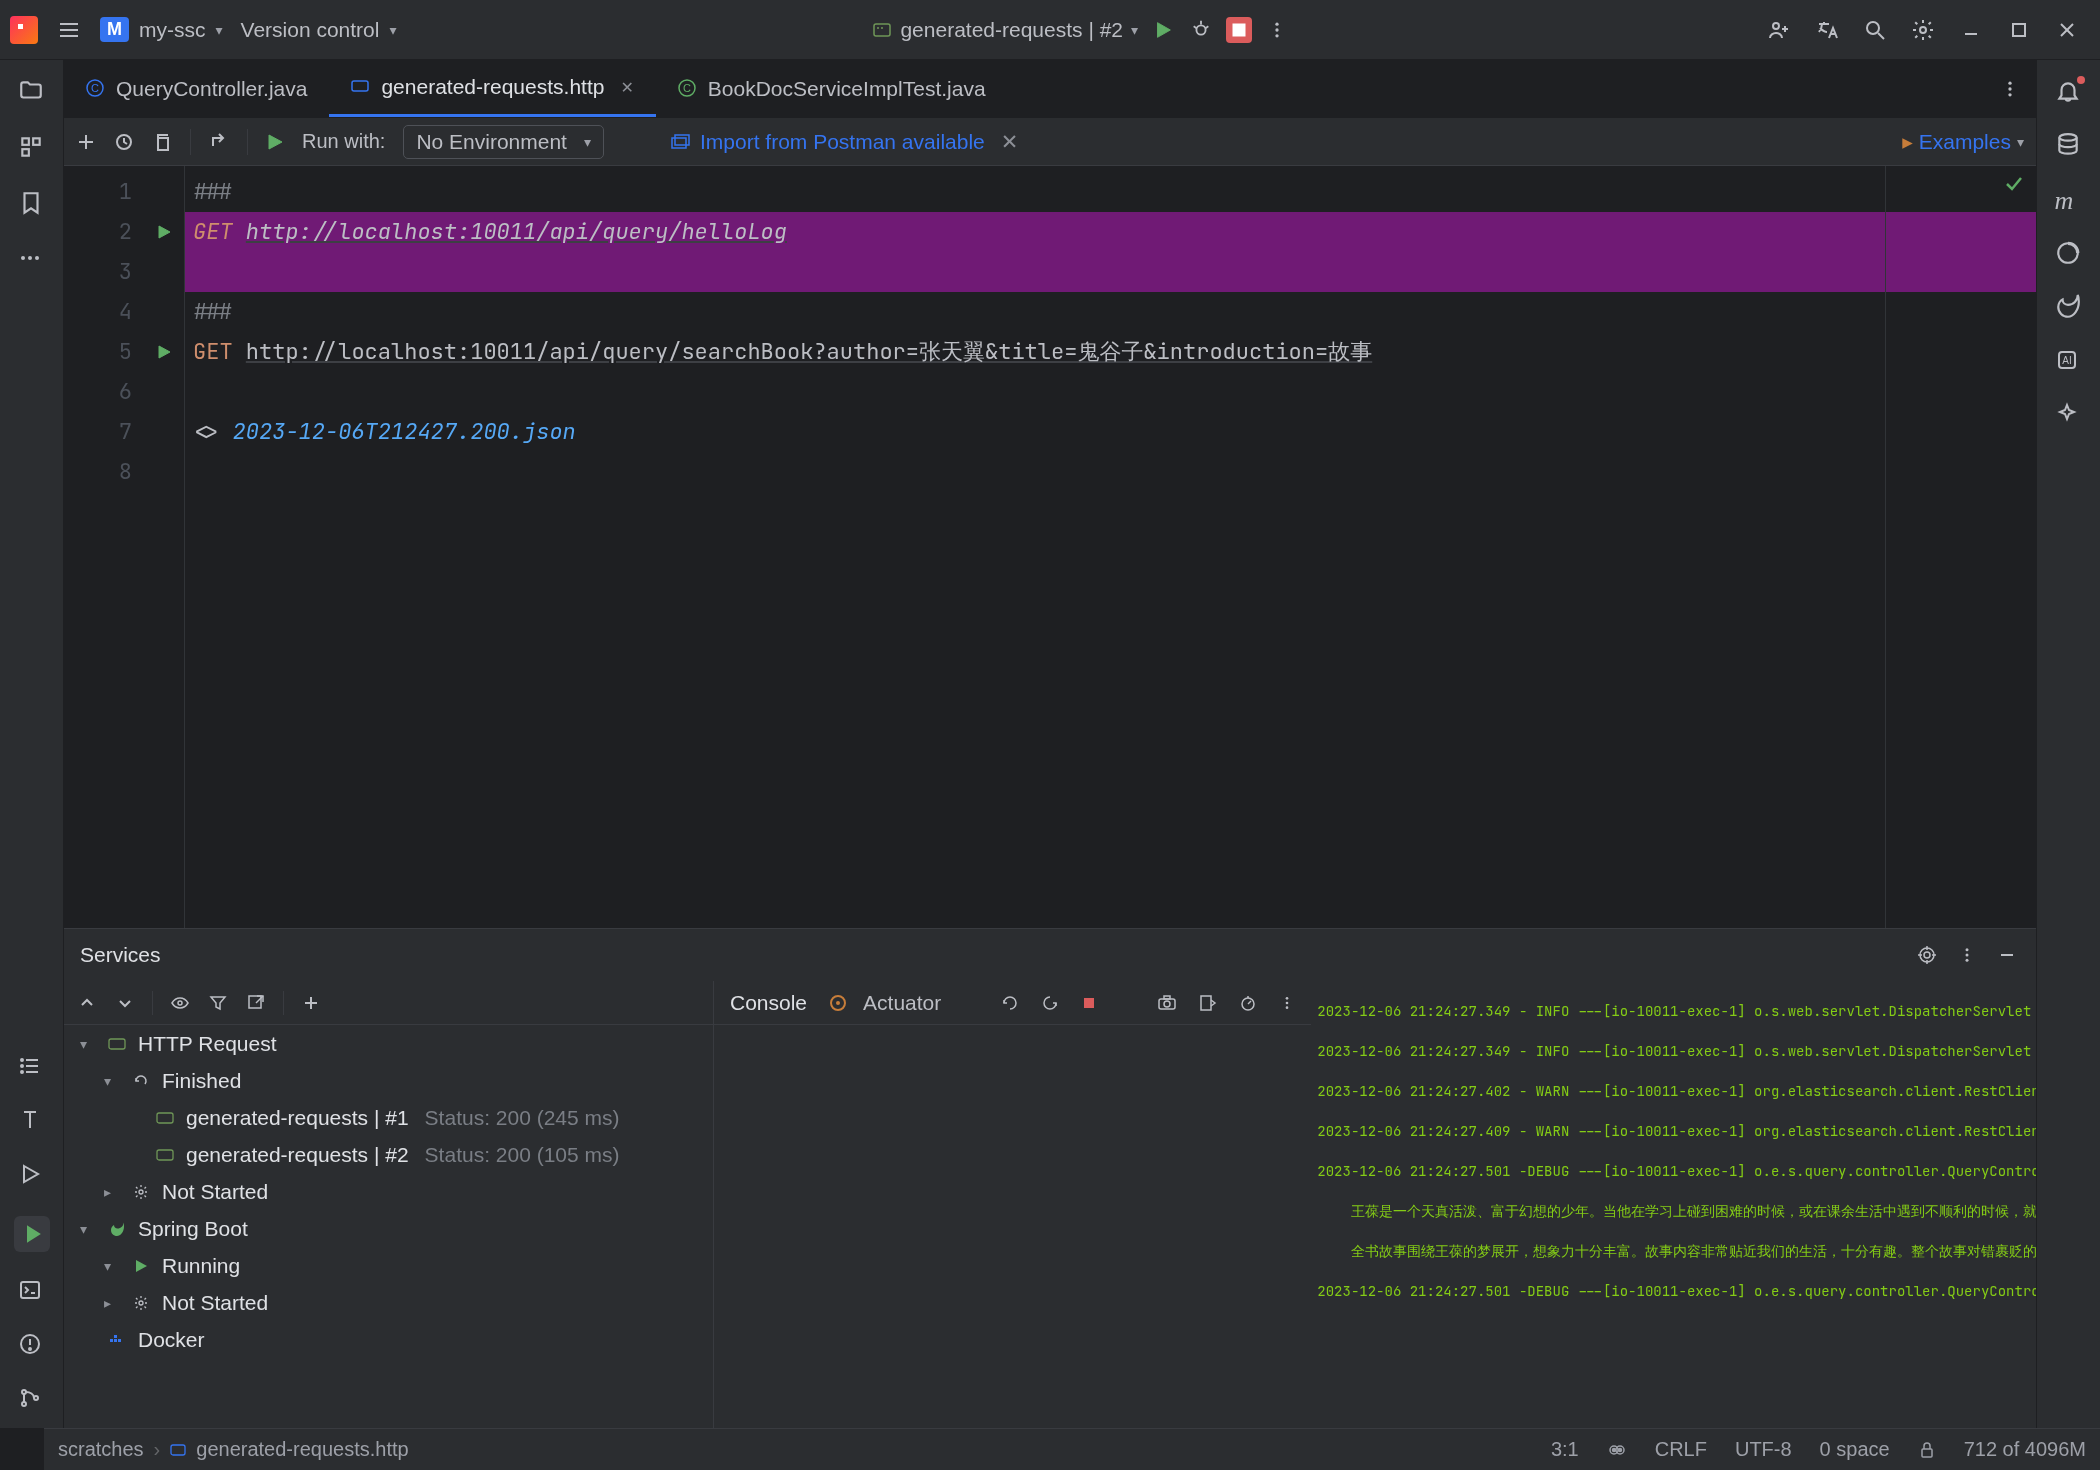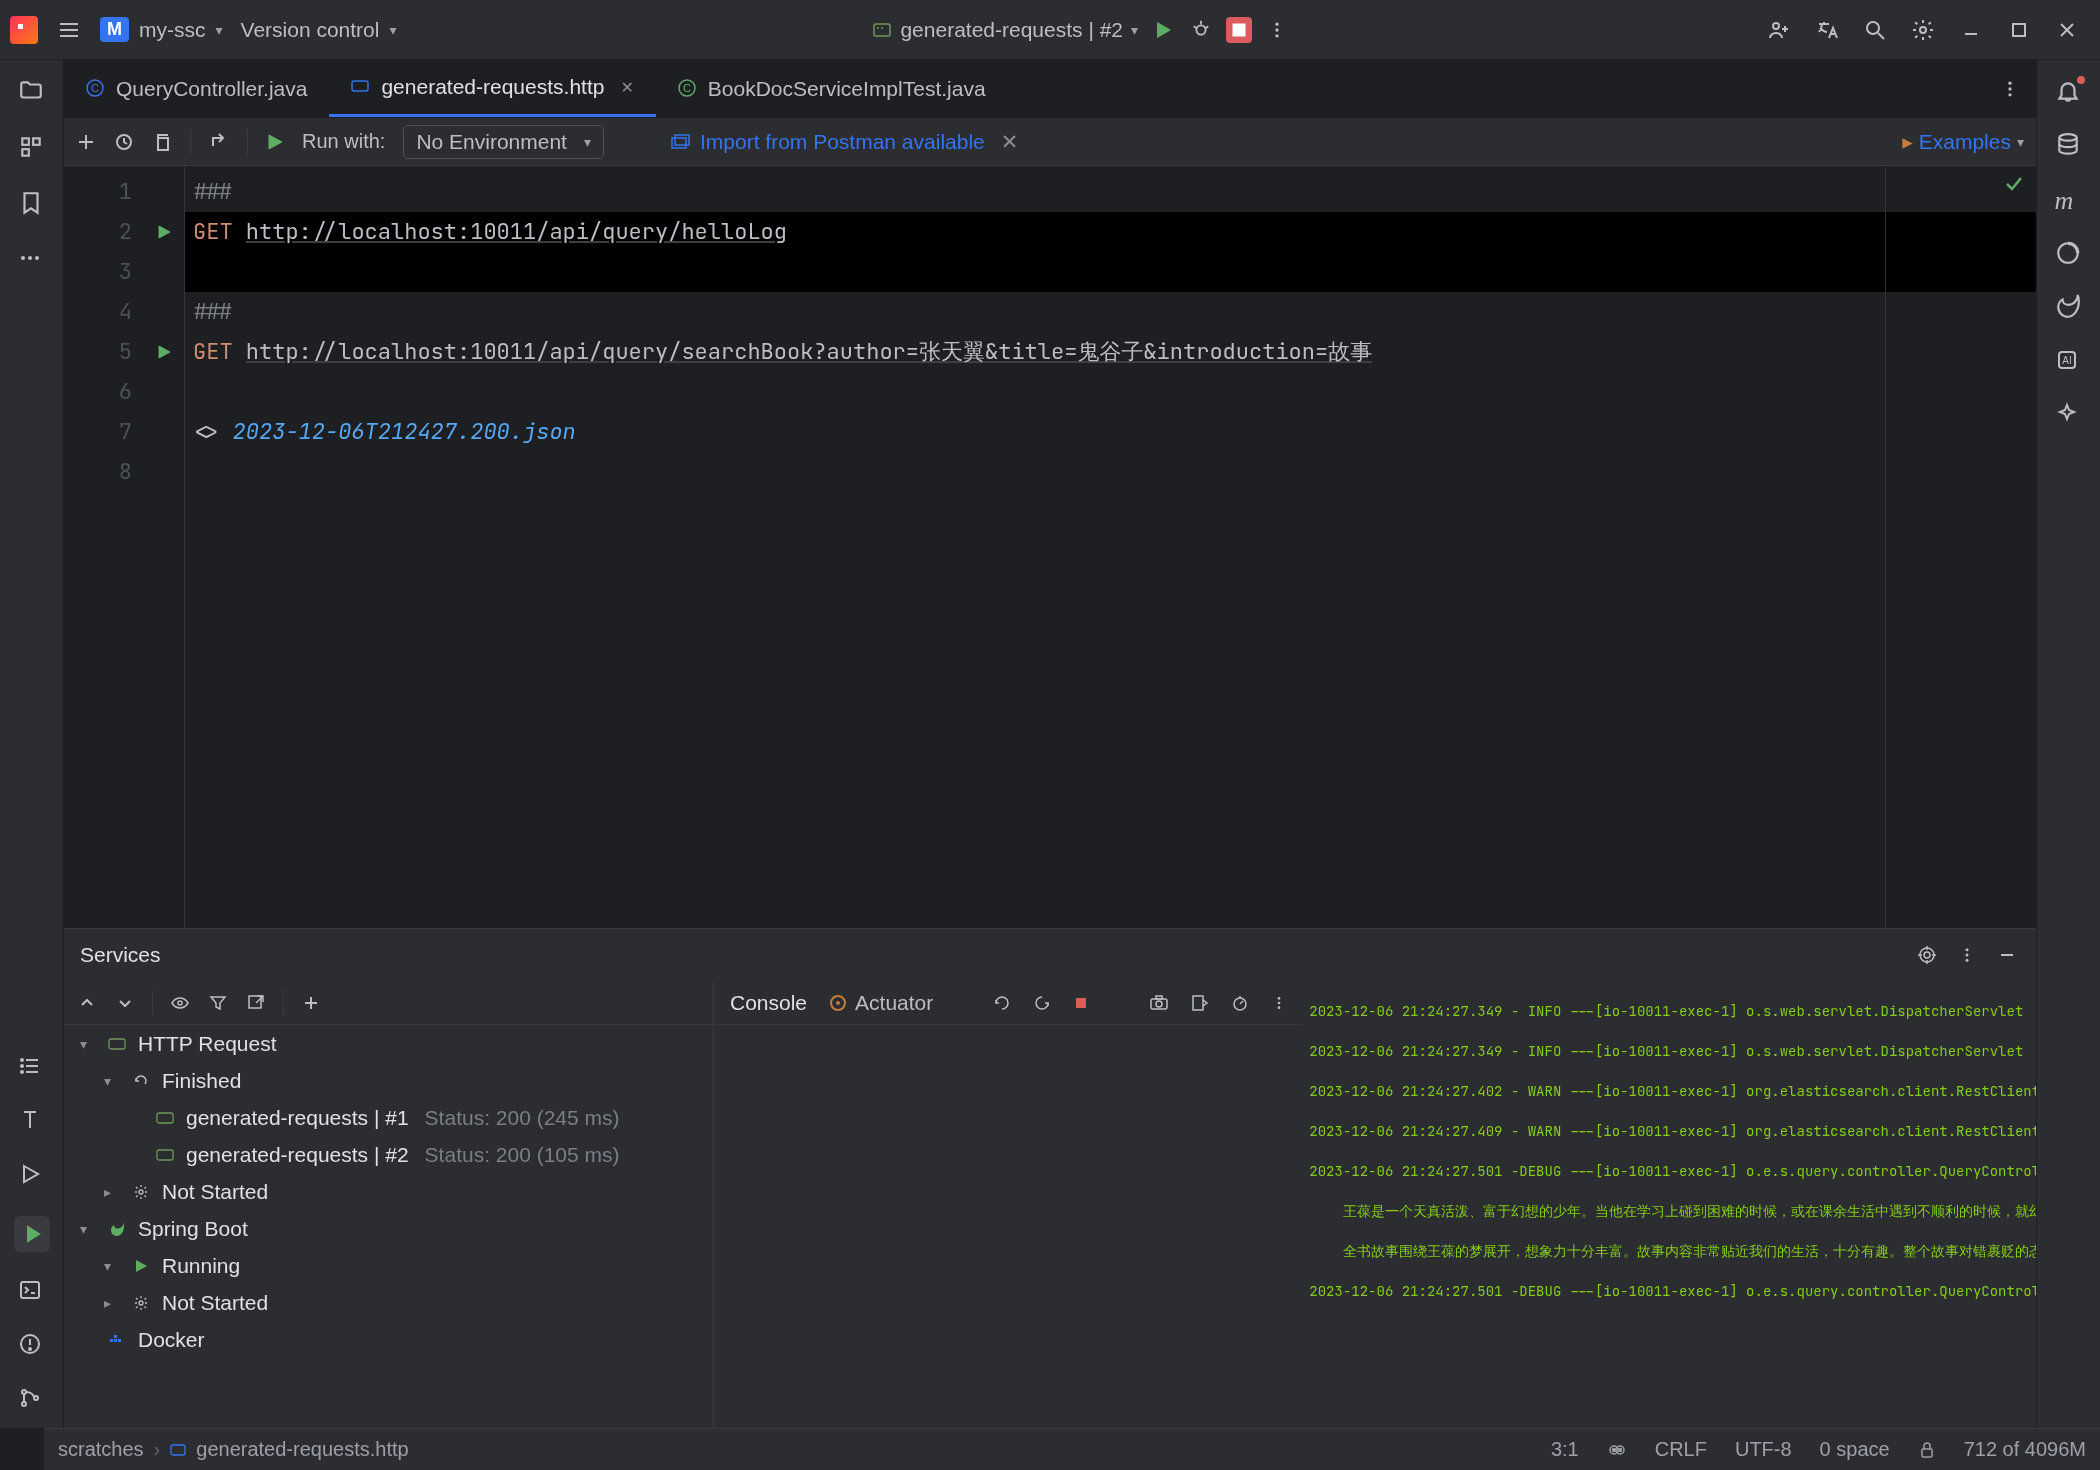--- a/index.html
+++ b/index.html
@@ -63,21 +63,21 @@
 .et-examples { color:#3574f0; cursor:pointer; display:flex; align-items:center; gap:6px;}
 
 .editor-body { flex:1; display:flex; background:#1e1f22; position:relative; font-family:'JetBrains Mono','Consolas',monospace; font-size:22px; line-height:40px;}
 .gutter { width:80px; text-align:right; color:#4b5059; padding:6px 12px 6px 0;}
 .gutter div { height:40px;}
 .run-gutter { width:40px; padding-top:6px;}
 .run-gutter div { height:40px; display:flex; align-items:center; justify-content:center;}
 .run-gutter .run-line svg { stroke:#5fad65; fill:#5fad65;}
 .code { flex:1; padding:6px 0; white-space:pre; border-left:1px solid #313438;}
 .code-line { height:40px; padding-left:8px;}
-.code-line.hl { background:#000000;}
+.code-line.hl { background:#701a75;font-style:italic;}
 .c-comment { color:#7a7e85;}
 .c-method { color:#cf8e6d;}
 .c-url { color:#bcbec4; text-decoration:underline; text-decoration-color:#3d3f44;}
 .c-link { color:#56a8f5; font-style:italic;}
 .c-text { color:#bcbec4;}
 .ok-check { position:absolute; top:8px; right:12px; color:#5fad65;}
 .right-margin { position:absolute; top:0; bottom:0; right:150px; width:1px; background:#313438;}
 
 .services-panel { height:500px; background:#2b2d30; border-top:1px solid #393b40; display:flex; flex-direction:column;}
 .services-header { height:52px; display:flex; align-items:center; padding:0 16px; font-size:21px; color:#dfe1e5;}
@@ -93,21 +93,21 @@
 .tree-row .arrow { width:16px; color:#8c8f96; font-size:14px;}
 .tree-row .ticon { width:22px; display:flex; align-items:center; justify-content:center;}
 .tree-row .label { color:#dfe1e5;}
 .tree-row .sub { color:#7a7e85; margin-left:6px; white-space:nowrap; overflow:hidden; text-overflow:ellipsis;}
 .tree-row .port { color:#3574f0; text-decoration:underline;}
 .indent-1{padding-left:40px;} .indent-2{padding-left:64px;}
 
 .console-col { flex:1; display:flex; flex-direction:row; min-width:0;}
 .console-tabs { height:44px; display:flex; align-items:center; padding:0 16px; gap:22px; border-bottom:1px solid #393b40;}
 .console-tabs .ctab { color:#dfe1e5; cursor:pointer;}
-.console-tabs .actuator { display:flex; align-items:center; gap:8px; color:#bcbec4;}
+.console-tabs .actuator { display:flex; align-items:center; gap:16px; color:#bcbec4;}
 .console-tabs .cico { color:#bcbec4; cursor:pointer;}
 .console-out { flex:1; overflow:auto; font-family:'JetBrains Mono','Consolas',monospace; font-size:14px; line-height:40px; padding:10px 6px; color:#84cc16; white-space:pre;}
 .console-side { width:48px; display:flex; flex-direction:column; align-items:center; gap:20px; padding-top:14px;}
 .console-side .tb-ico{color:#bcbec4;}
 .console-side .tb-ico.active{background:#393b40; border-radius:4px; padding:4px;}
 .leftbar-bottom-region{display:flex; flex-direction:column; align-items:center; gap:26px; padding-bottom:14px;}
 .leftbar-bottom-region .ico{width:28px; height:28px; color:#bcbec4; cursor:pointer;}
 .leftbar-bottom-region .ico.active{background:#393b40; border-radius:6px; padding:6px; box-sizing:content-box; width:24px; height:24px;}
 
 .statusbar { height:42px; background:#2b2d30; border-top:1px solid #393b40; display:flex; align-items:center; padding:0 14px; font-size:20px; color:#9da0a8; gap:28px;margin-left:44px;}

